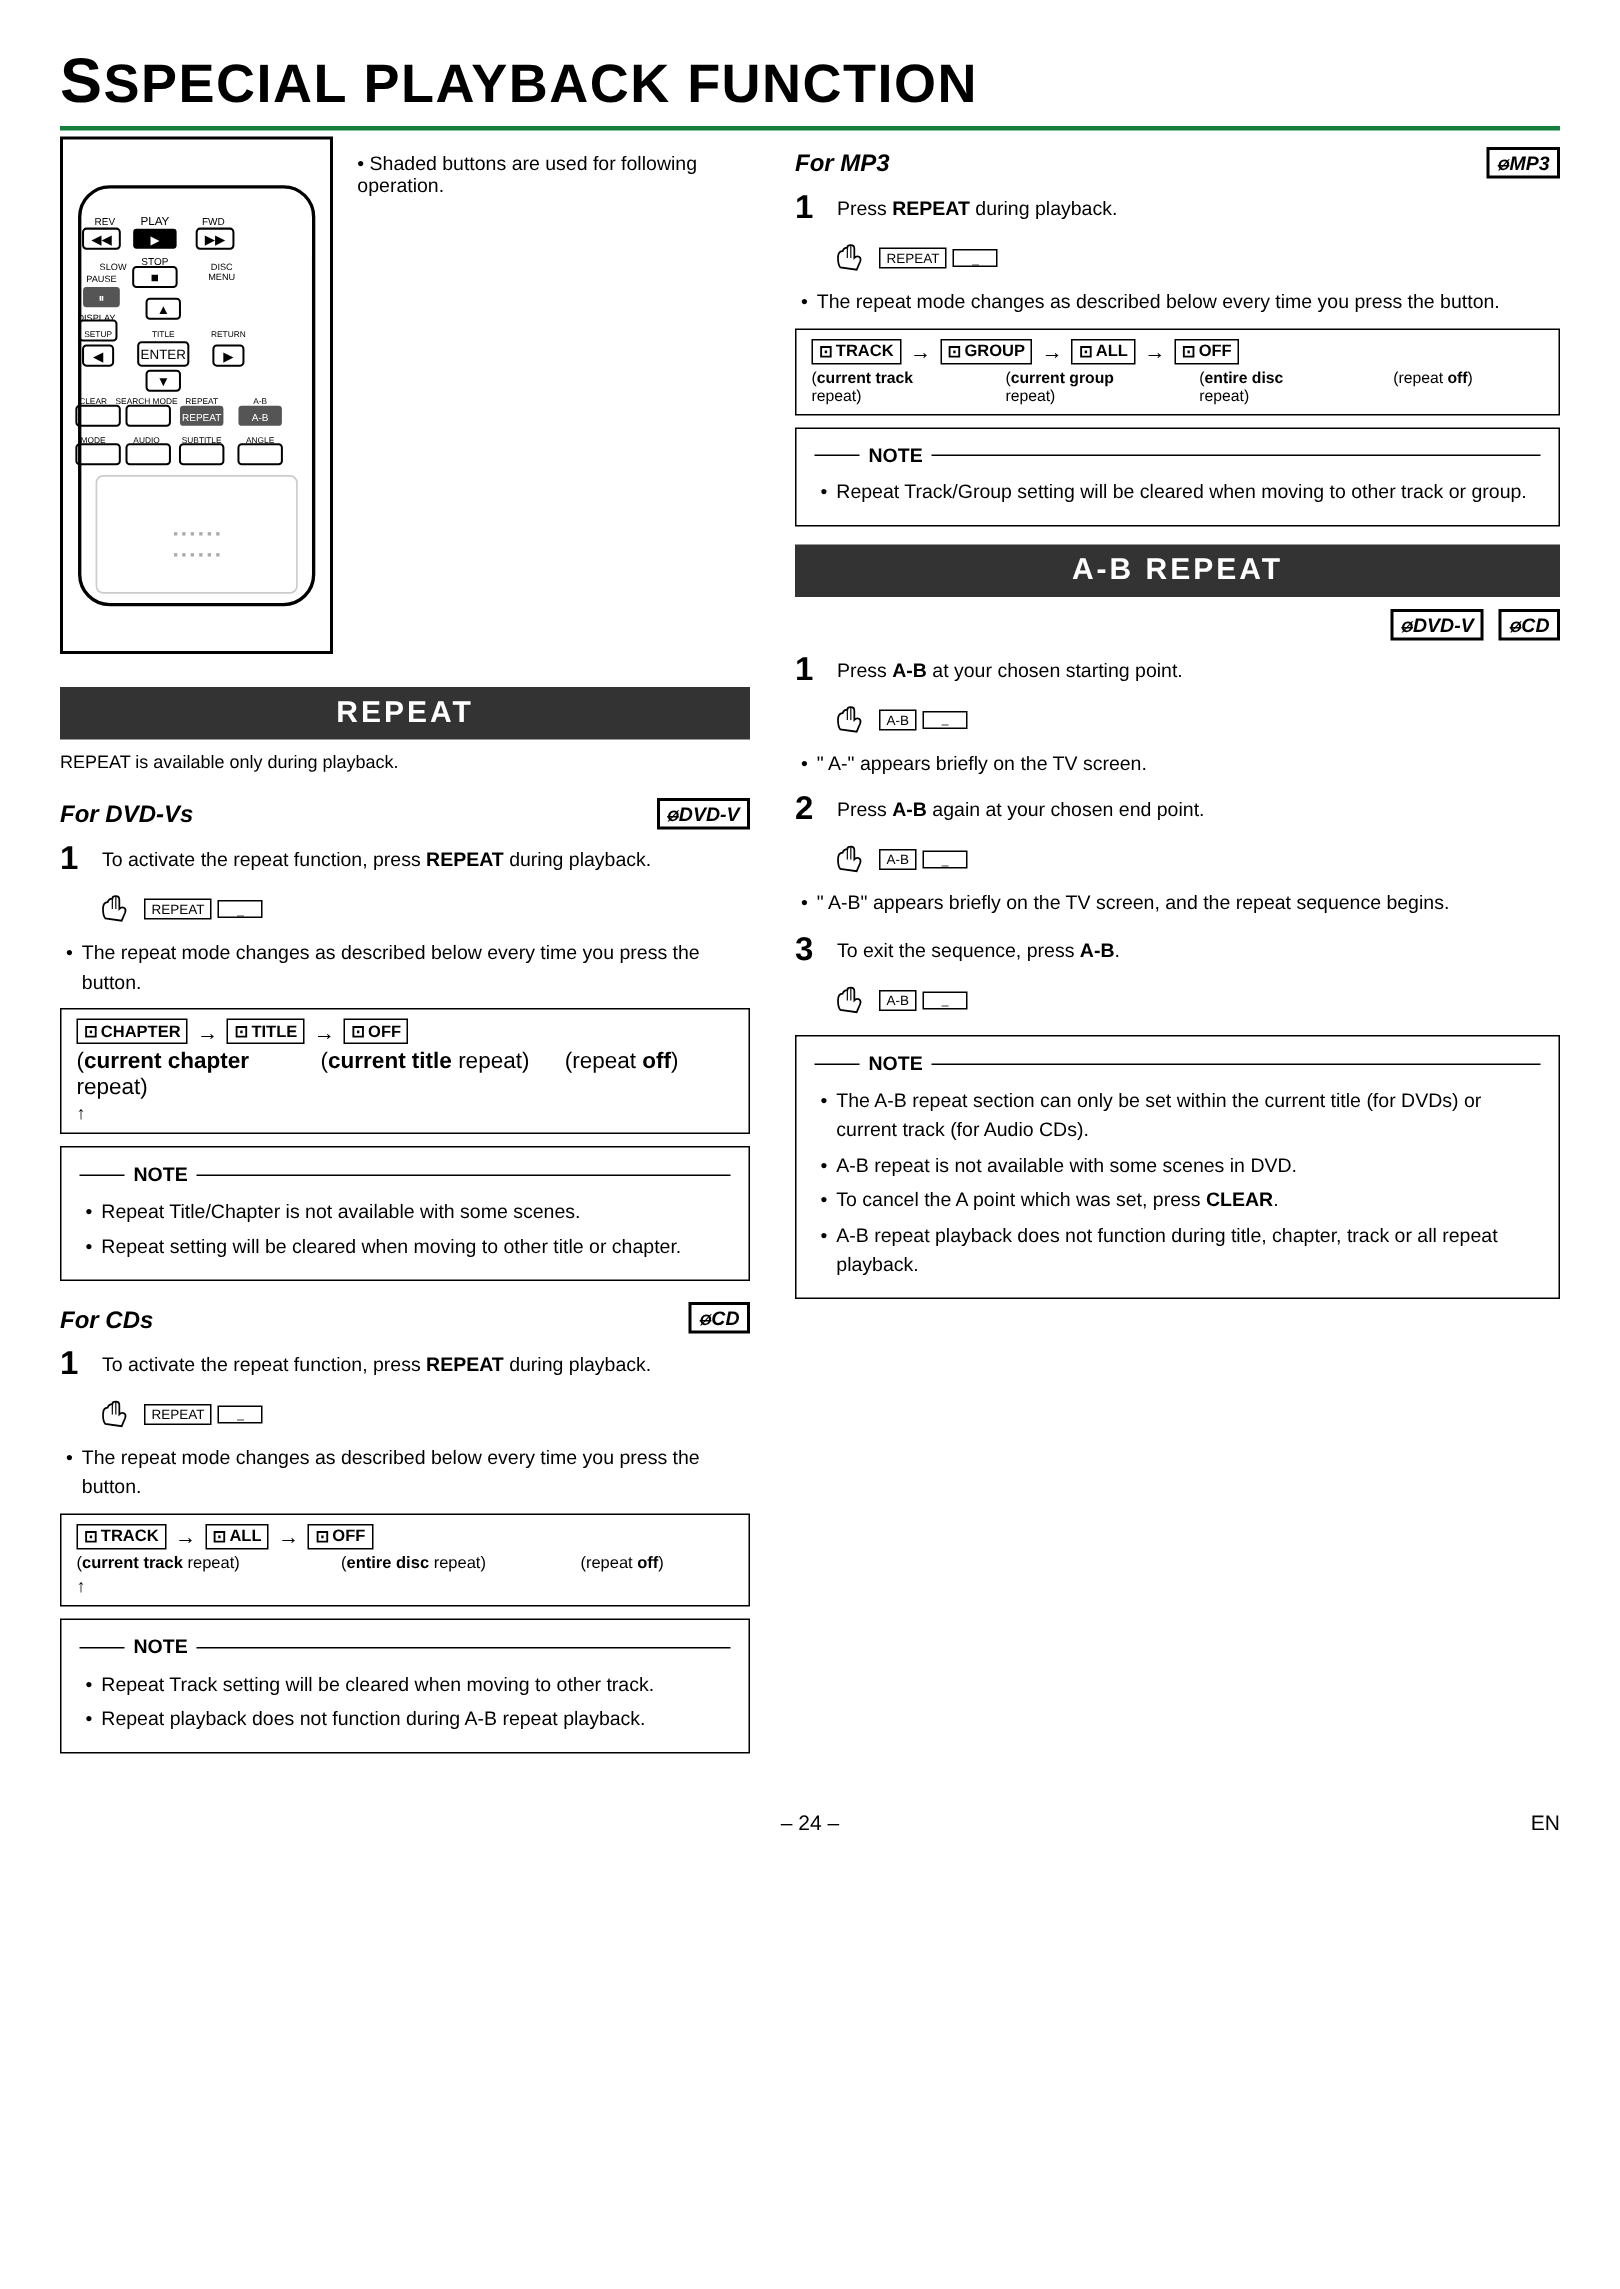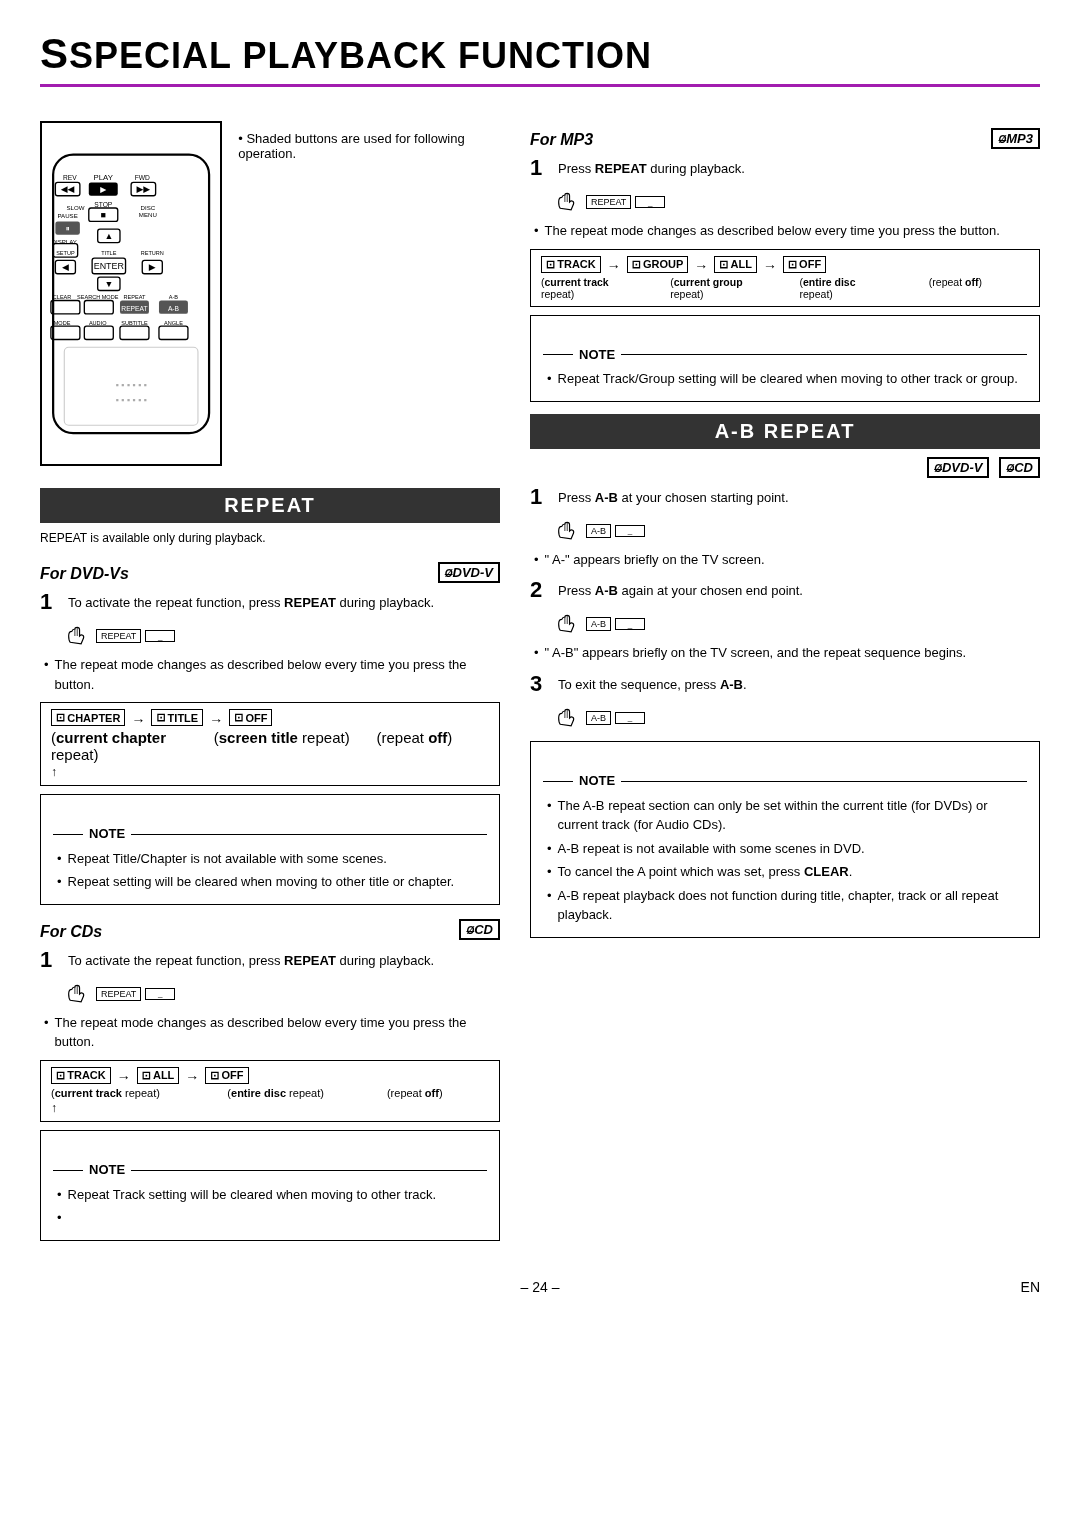--- a/index.html
+++ b/index.html
@@ -11,23 +11,23 @@
       font-size: 14px;
       color: #000;
       padding: 30px 40px;
     }
 
     
     .page-title {
       font-size: 36px;
       font-weight: 900;
       letter-spacing: 1px;
-      border-bottom: 3px solid #a21caf;
+      border-bottom: 3px solid #15803d;
       padding-bottom: 6px;
-      margin-bottom: 34px;
+      margin-bottom: 4px;
     }
     .page-title span.s-letter {
       font-size: 42px;
     }
 
     
     .main-layout {
       display: flex;
       gap: 30px;
     }
@@ -138,21 +138,20 @@
       line-height: 1.6;
       position: relative;
     }
     .note-title {
       font-weight: 900;
       font-size: 13px;
       margin-bottom: 4px;
       display: flex;
       align-items: center;
       gap: 4px;
-      margin-top: 21px;
     }
     .note-title::before {
       content: '';
       display: inline-block;
       width: 30px;
       height: 1px;
       background: #000;
       margin-right: 2px;
     }
     .note-title::after {
@@ -346,21 +345,21 @@
               <b>TITLE</b>
             </div>
           <span class="arrow">→</span>
           <div class="mode-box">
               <span>⊡</span> 
               <b>OFF</b>
             </div>
         </div>
         <div style="display:flex; font-size:15px; margin-top:3px;">
           <span style="flex:1.1;">(<b>current chapter</b> repeat)</span>
-          <span style="flex:1.1; padding-left:8px;">(<b>screen title</b> repeat)</span>
+          <span style="flex:1.1; padding-left:8px;">(<b>current title</b> repeat)</span>
           <span style="flex:0.8; padding-left:8px;">(repeat <b>off</b>)</span>
         </div>
         <div style="margin-top:2px; font-size:12px;">↑</div>
       </div>
 
       
       <div class="note-box">
         <div class="note-title">NOTE</div>
         <div class="bullet-item">
           <span class="bullet-dot">•</span>
@@ -431,20 +430,21 @@
 
       
       <div class="note-box">
         <div class="note-title">NOTE</div>
         <div class="bullet-item">
           <span class="bullet-dot">•</span>
           <span>Repeat Track setting will be cleared when moving to other track.</span>
         </div>
         <div class="bullet-item">
           <span class="bullet-dot">•</span>
+          <span>Repeat playback does not function during A-B repeat playback.</span>
         </div>
       </div>
     </div>
 
   </div>
 
   <div class="right-col">
 
     
     <div>

